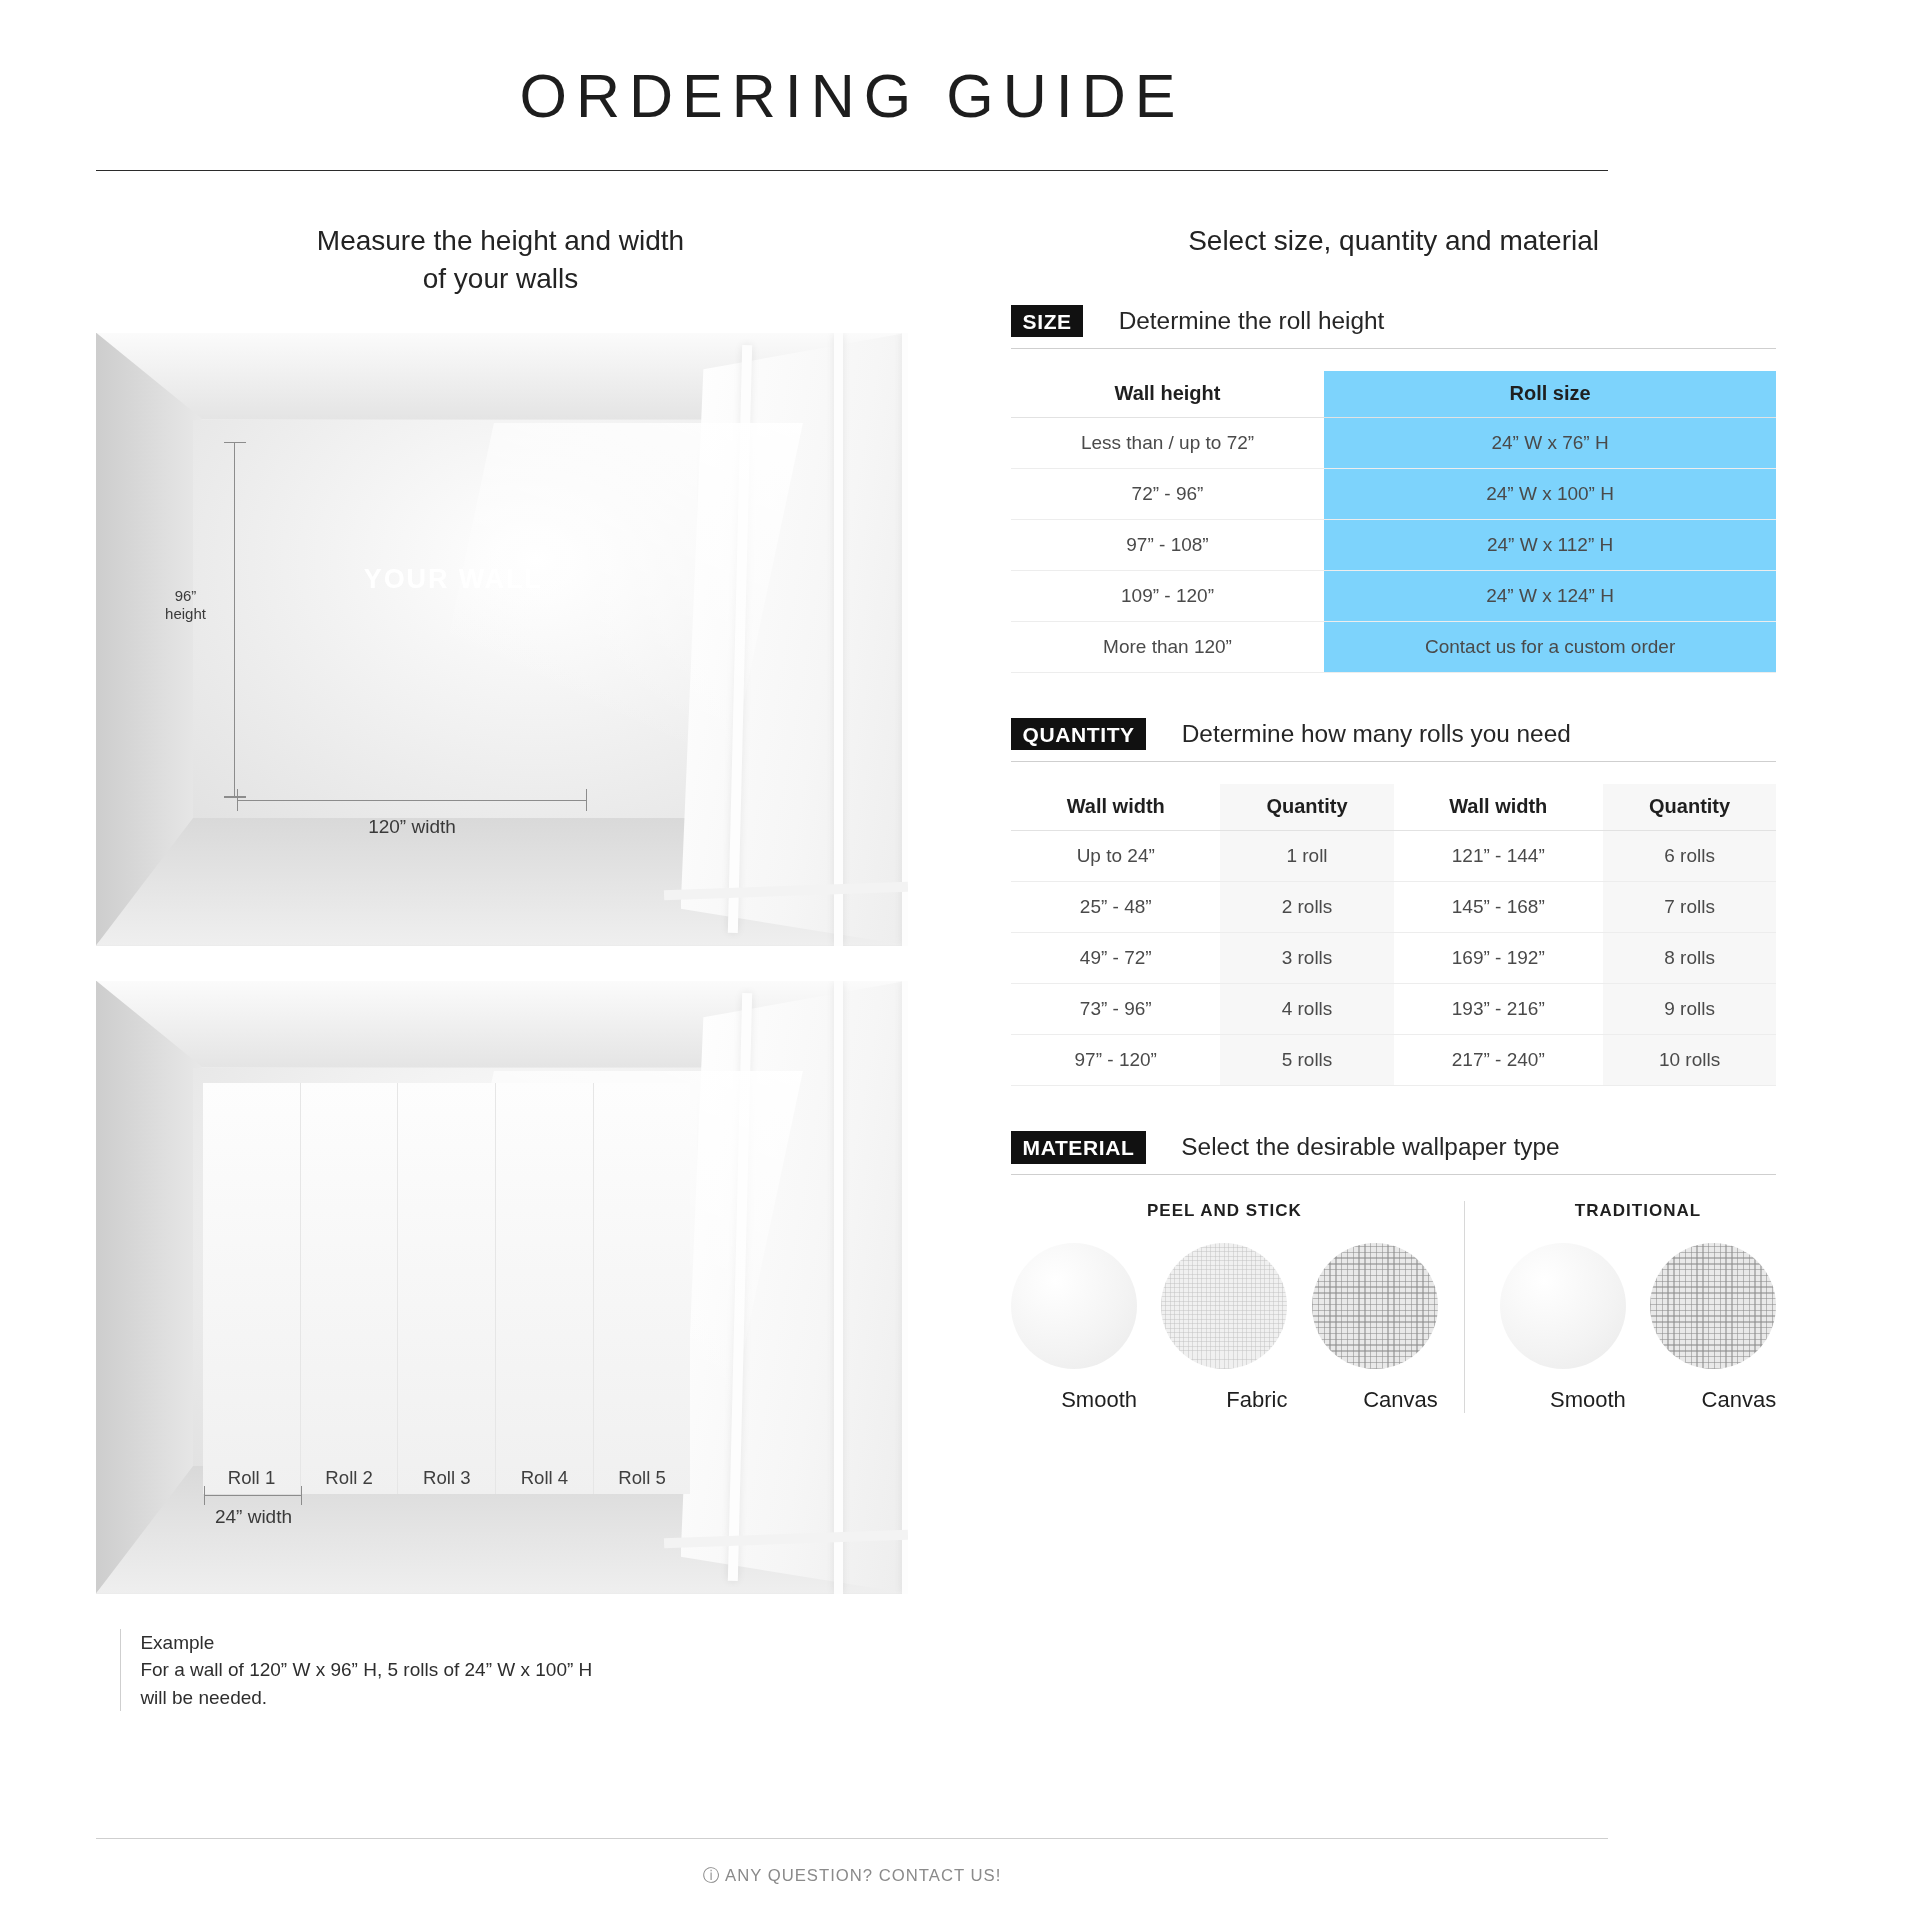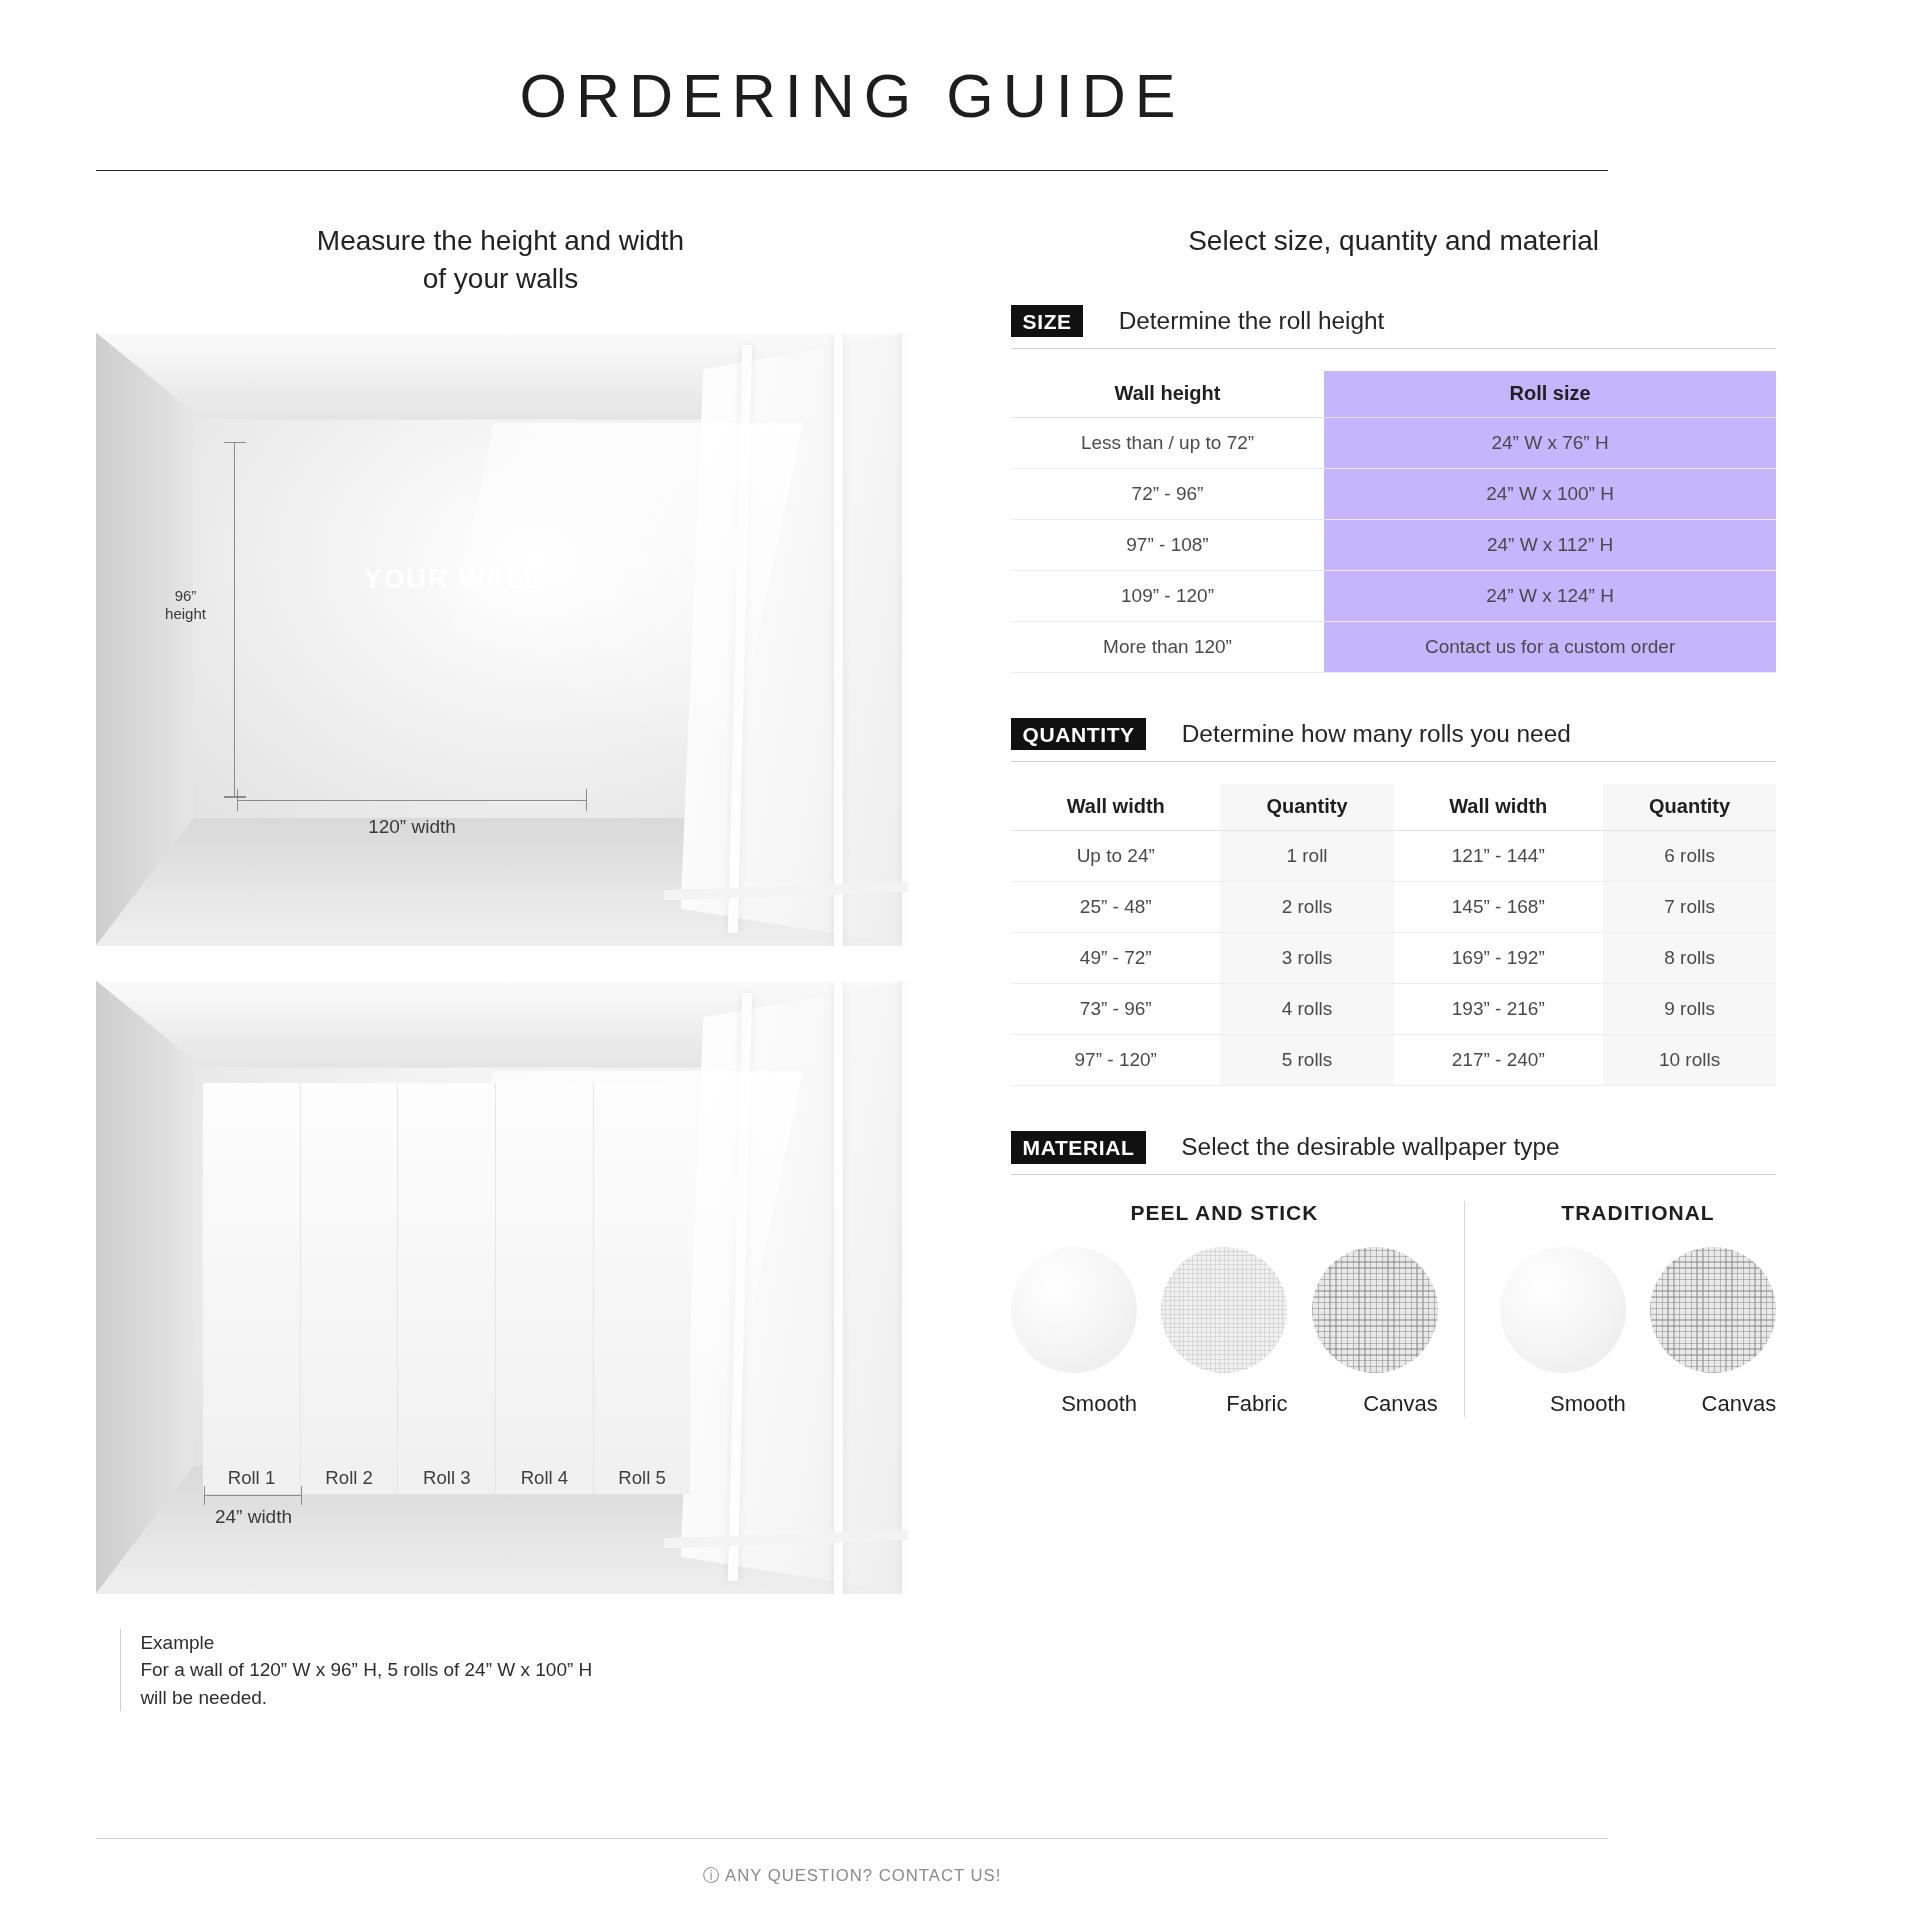--- a/index.html
+++ b/index.html
@@ -222,42 +222,42 @@
     color: #1f1f1f;
     padding: 11.6px 0;
     border-bottom: 1.3px solid #e2e2e2;
   }
   td {
     text-align: center;
     padding: 14px 0;
     color: #4a4a4a;
     border-bottom: 1.3px solid #ededed;
   }
-  .tbl-size th:nth-child(2), .tbl-size td:nth-child(2) { background: #c4b5fd; }
+  .tbl-size th:nth-child(2), .tbl-size td:nth-child(2) { background: #7dd3fc; }
   .tbl-qty th:nth-child(2), .tbl-qty td:nth-child(2) { background: #f7f7f7; }
   .tbl-qty th:nth-child(4), .tbl-qty td:nth-child(4) { background: #f7f7f7; }
   .note {
     margin-top: 23px;
     text-align: center;
     font-size: 16px;
     letter-spacing: 0.8px;
     color: #8a8a8a;
   }
   .note .ic { display: inline-block; margin-right: 6.4px; }
   
   .materials {
     display: flex;
     margin-top: 26px;
   }
   .mat-group { display: flex; flex-direction: column; }
   .mat-group.g1 { flex: 3; padding-right: 26px; }
   .mat-group.g2 { flex: 2; padding-left: 35px; border-left: 1.3px solid #d8d8d8; }
   .mat-title {
     text-align: center;
-    font-size: 21px;
+    font-size: 17px;
     font-weight: 700;
     letter-spacing: 1px;
     color: #1f1f1f;
     margin-bottom: 22px;
   }
   .swatches { display: flex; justify-content: center; gap: 24.4px; }
   .swatch-cell { text-align: right; }
   .swatch {
     width: 126px; height: 126px; border-radius: 50%;
     margin: 0 auto;

